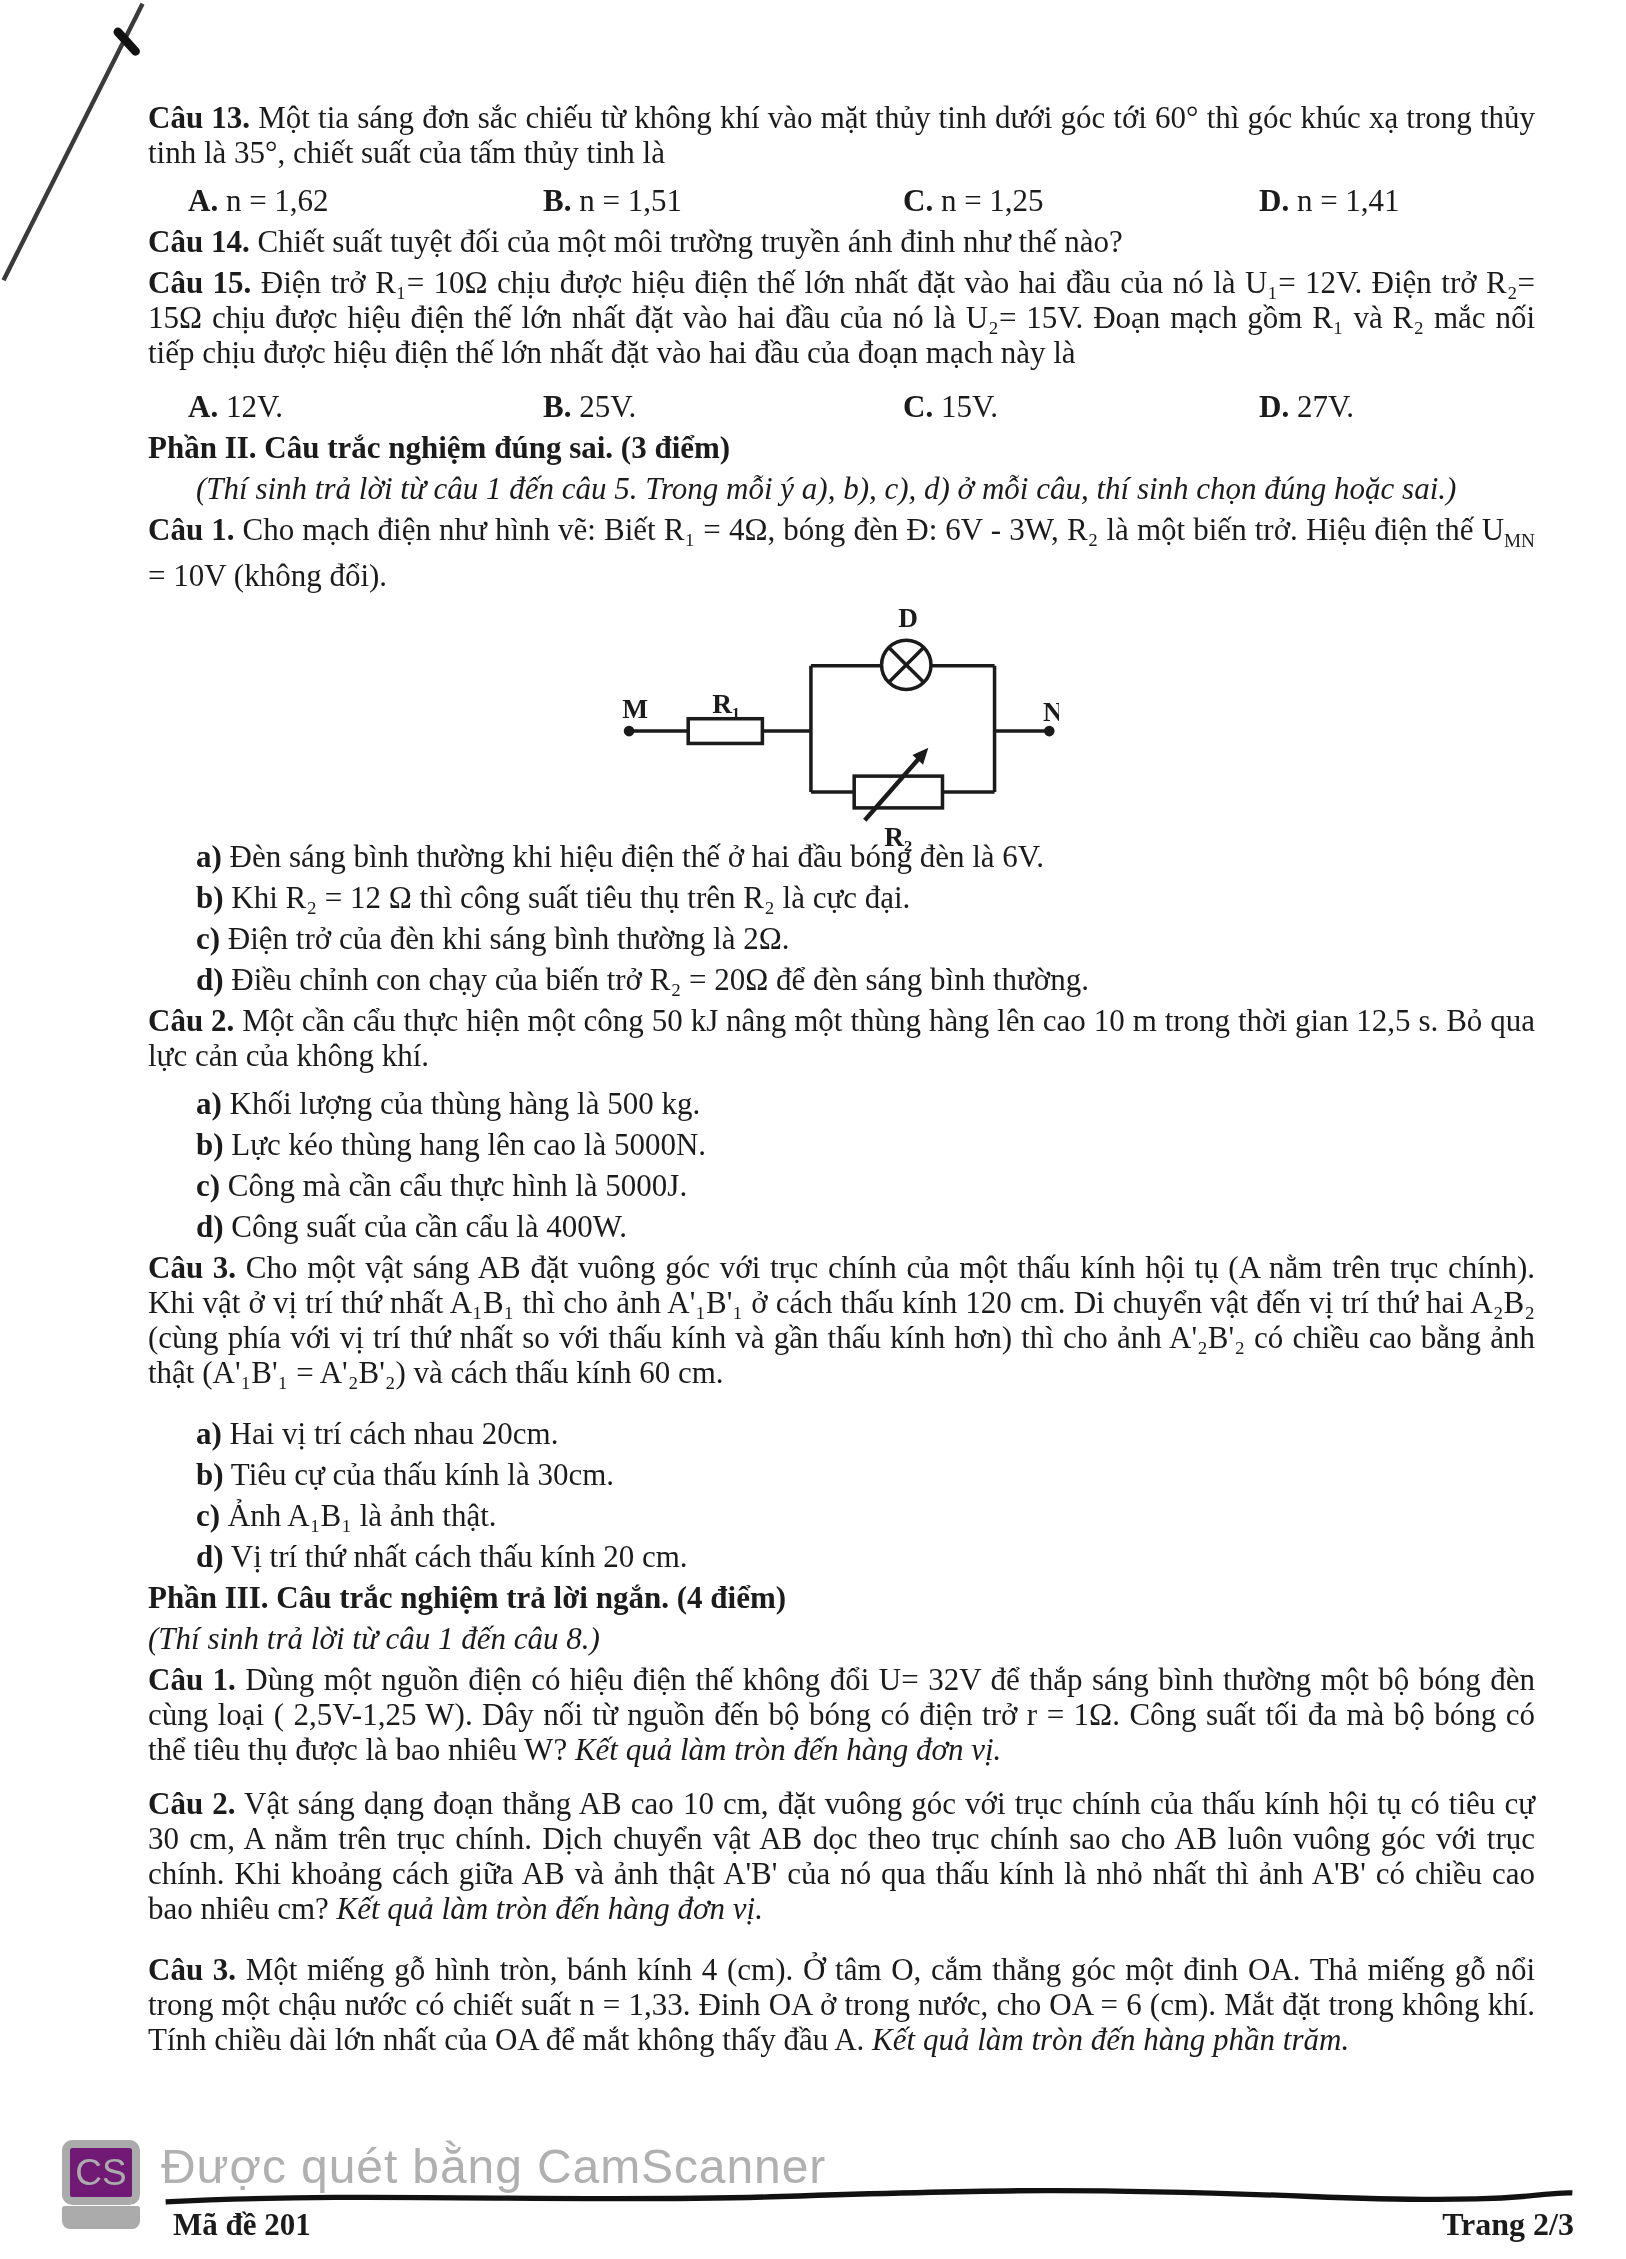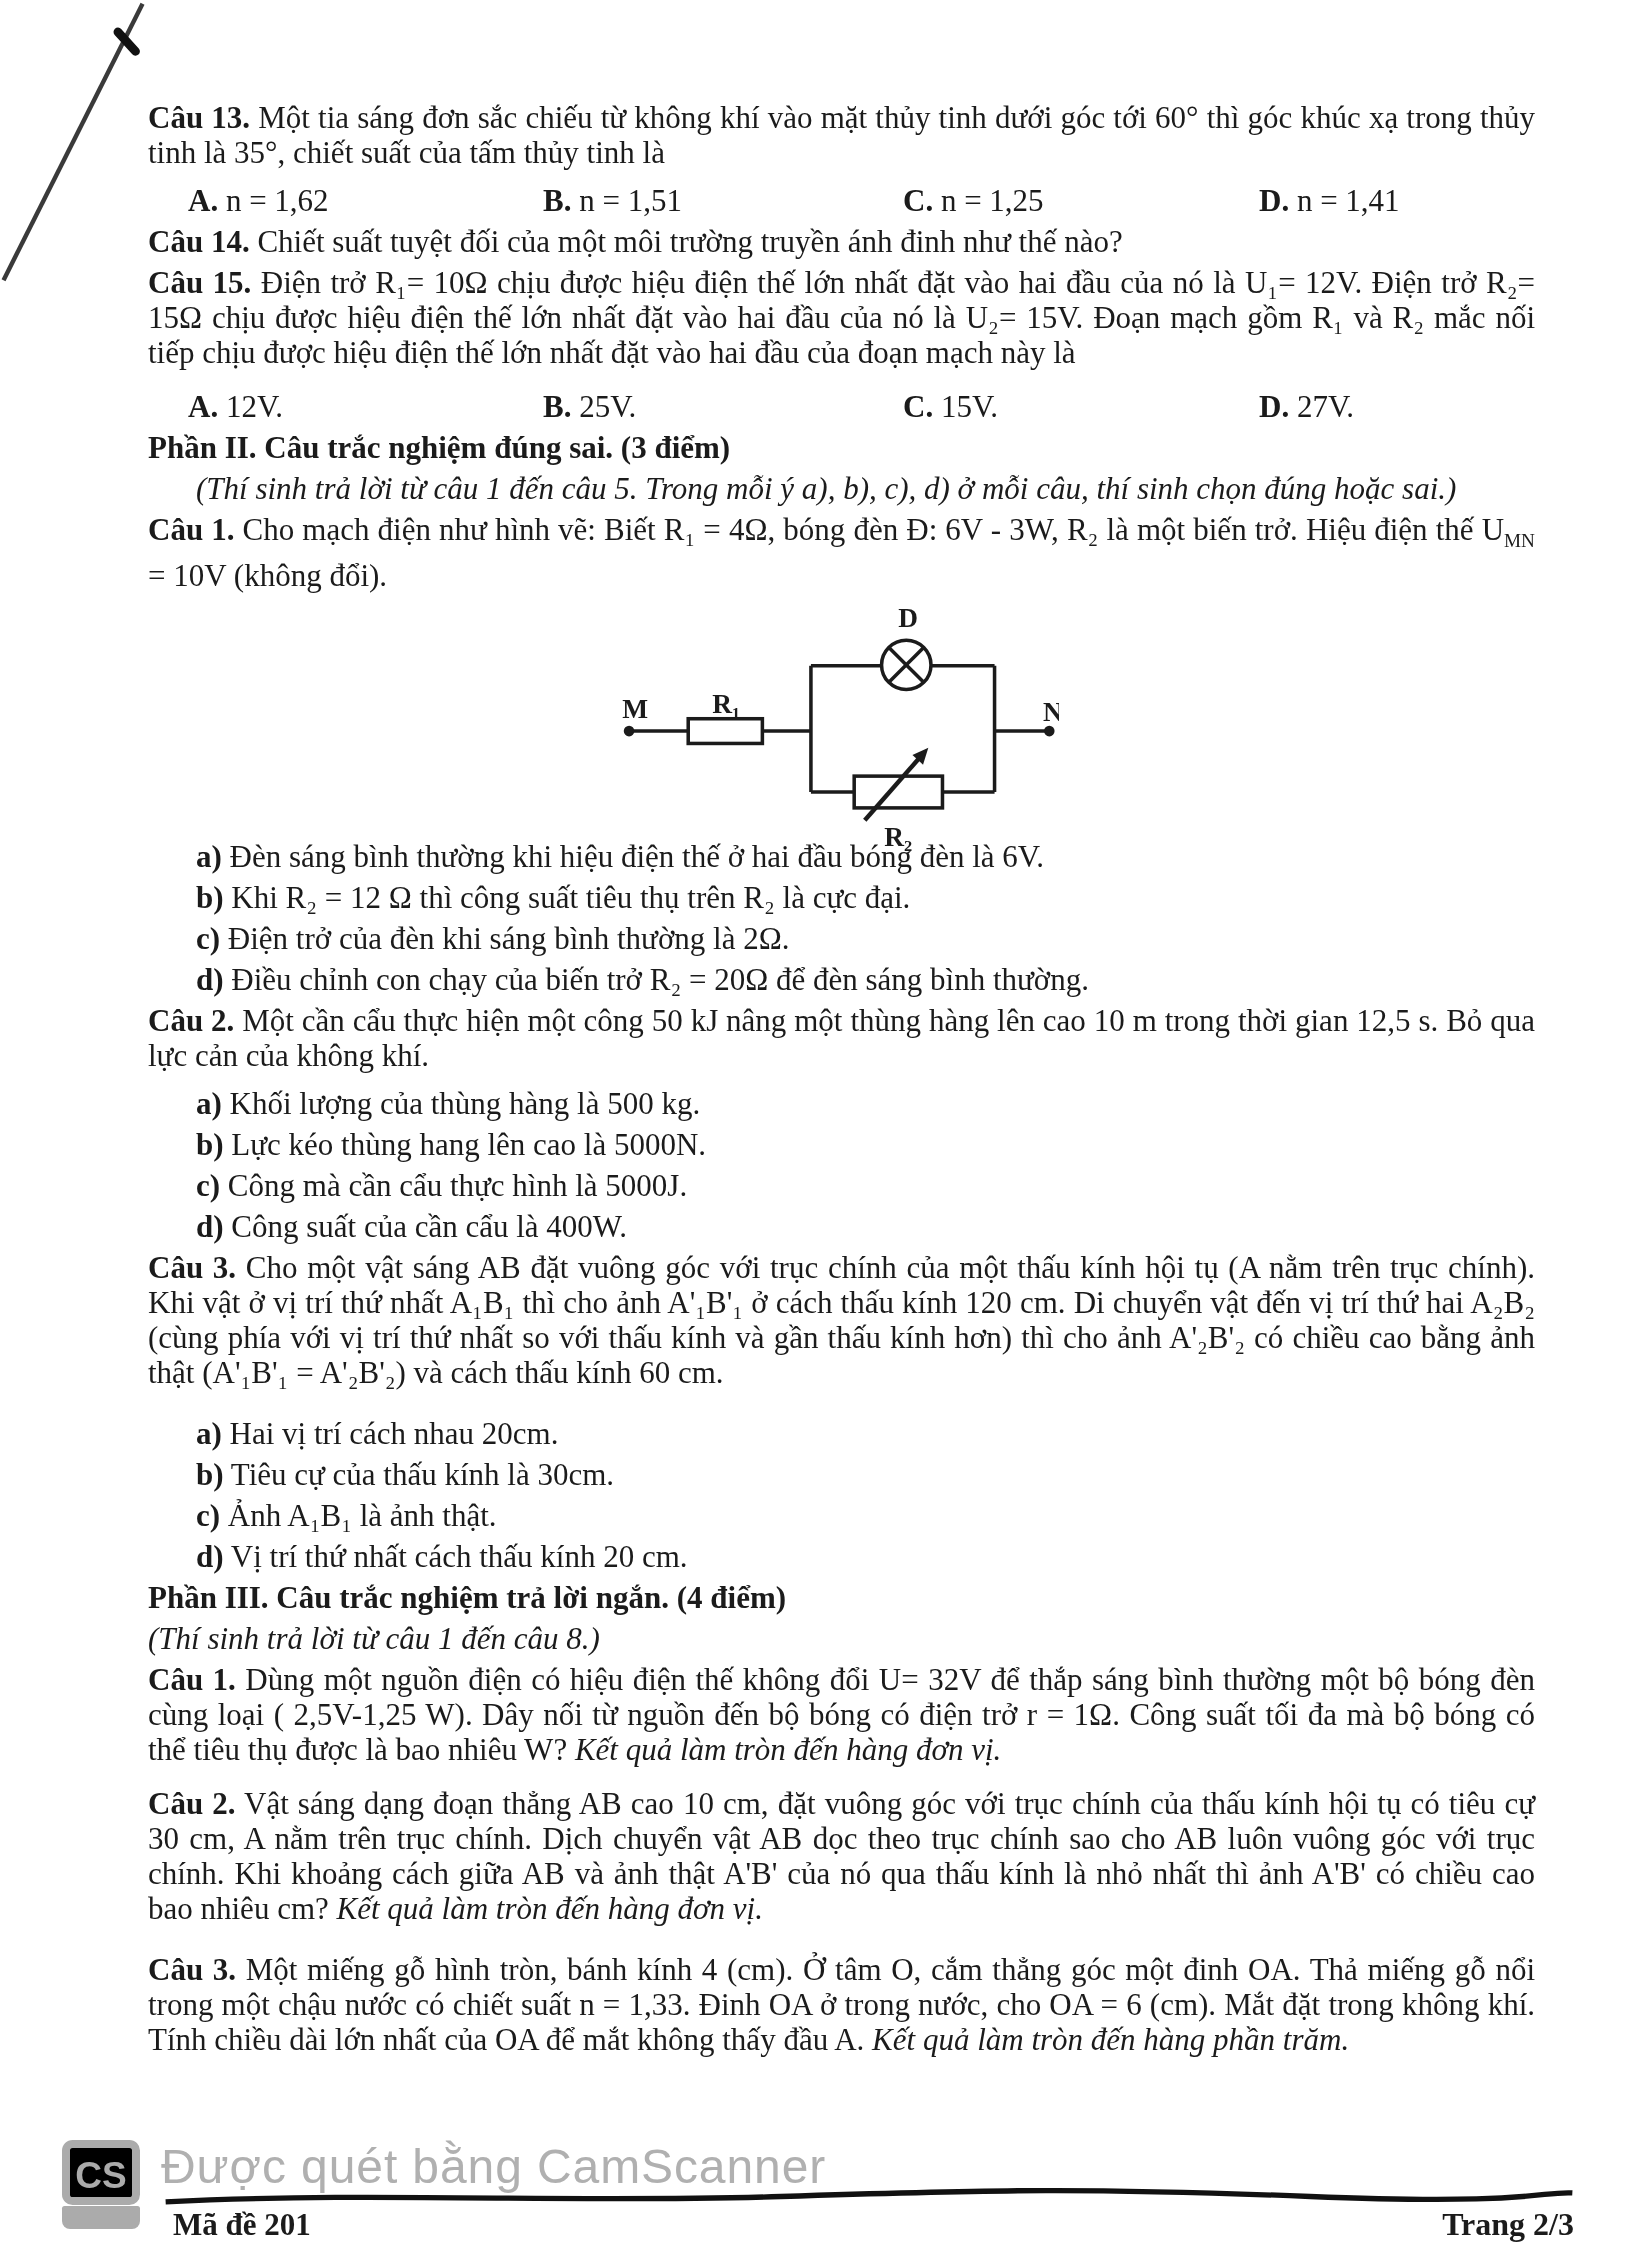--- a/index.html
+++ b/index.html
@@ -22,23 +22,23 @@
   .note{font-style:italic;padding-left:48px;text-align:left;}
   .note-center{font-style:italic;text-align:center;padding-left:0;}
   .trail-italic i{font-style:italic;}
   sub{font-size:0.62em;}
   .circuit-row{position:relative;height:244px;}
   .circuit-svg{position:absolute;left:346px;top:-7px;}
   .circuit-svg text{font-family:"Liberation Serif","DejaVu Serif",serif;font-weight:bold;font-size:31px;fill:#1b1b1b;}
   .fold-svg{position:absolute;left:0;top:0;}
   .cs-logo{
     position:absolute;left:62px;top:2140px;width:78px;height:65px;box-sizing:border-box;
-    border:8.8px solid #ababab;border-radius:10.6px;background:#000000;
-    display:flex;align-items:flex-end;justify-content:center;
-    font-family:"Liberation Sans","DejaVu Sans",sans-serif;font-weight:bold;font-size:37px;color:#ababab;
+    border:8.8px solid #ababab;border-radius:10.6px;background:#701a75;
+    display:flex;align-items:center;justify-content:center;
+    font-family:"Liberation Sans","DejaVu Sans",sans-serif;font-weight:normal;font-size:37px;color:#ababab;
   }
   .cs-bar{position:absolute;left:62px;top:2206px;width:78px;height:23px;background:#ababab;border-radius:2.6px 2.6px 8px 8px;}
   .watermark{
     position:absolute;left:161px;top:2139px;
     font-family:"Liberation Sans","DejaVu Sans",sans-serif;font-size:48px;font-weight:400;
     color:#b0b0b0;white-space:nowrap;letter-spacing:0.9px;
   }
   .footer-line-svg{position:absolute;left:163px;top:2184px;}
   .footer-code{position:absolute;left:173px;top:2207px;font-size:31px;font-weight:bold;}
   .footer-page{position:absolute;right:53px;top:2206px;font-size:32px;font-weight:bold;}

